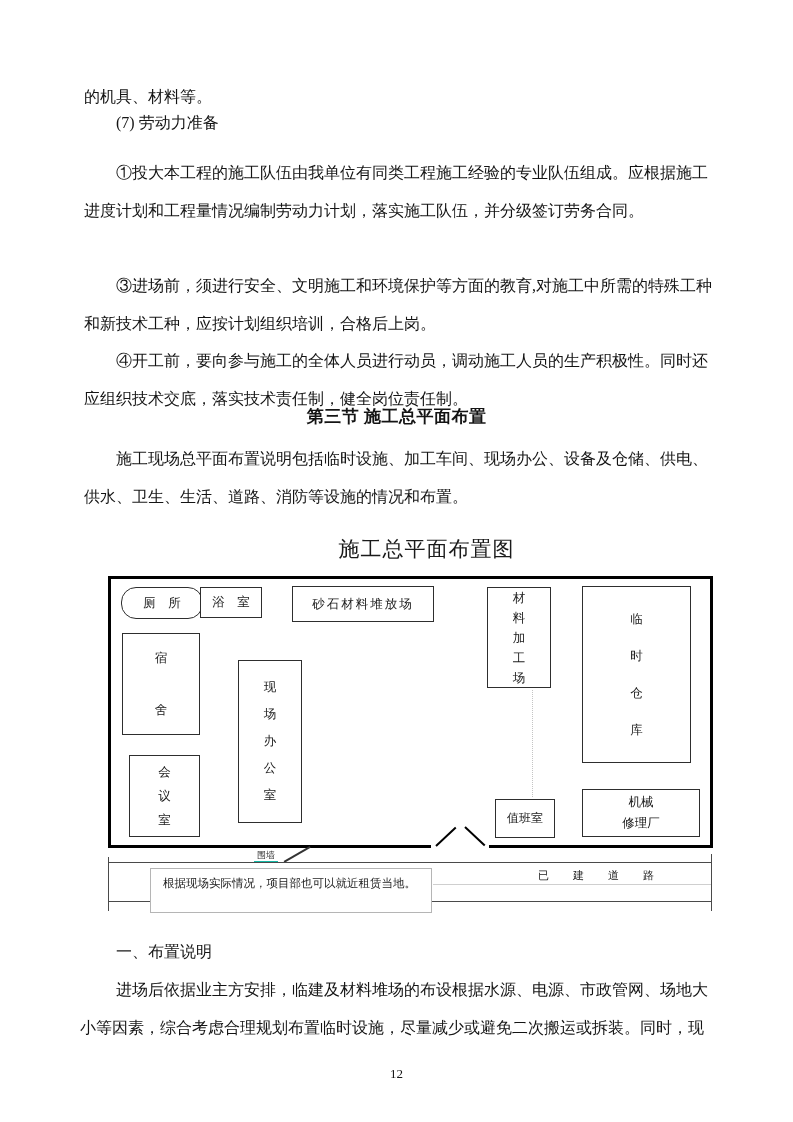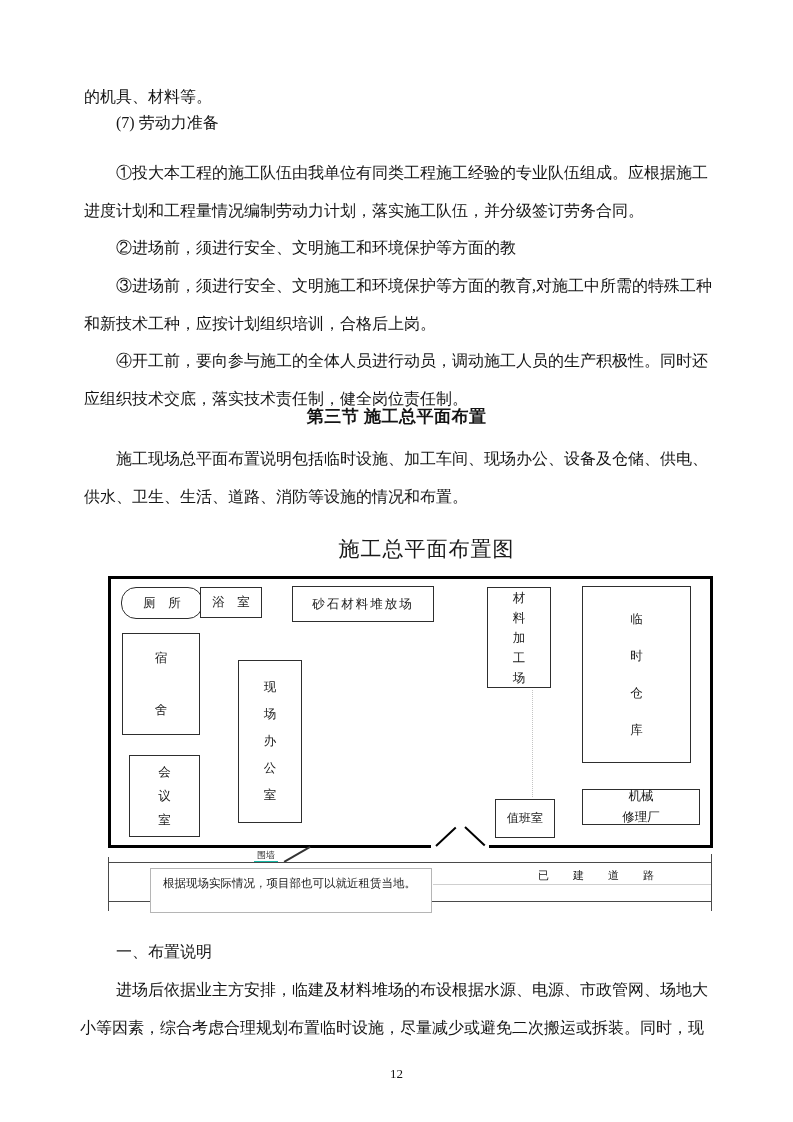--- a/index.html
+++ b/index.html
@@ -44,21 +44,21 @@
   }
   .b-toilet{left:121px;top:587px;width:82px;height:32px;border-radius:15px;}
   .b-bath{left:200px;top:587px;width:62px;height:31px;}
   .b-sand{left:292px;top:586px;width:142px;height:36px;letter-spacing:2px;}
   .b-matproc{left:487px;top:587px;width:64px;height:101px;line-height:20px;}
   .b-warehouse{left:582px;top:586px;width:109px;height:177px;line-height:37px;}
   .b-dorm{left:122px;top:633px;width:78px;height:102px;line-height:52px;}
   .b-office{left:238px;top:660px;width:64px;height:163px;line-height:27px;}
   .b-meeting{left:129px;top:755px;width:71px;height:82px;line-height:24px;}
   .b-duty{left:495px;top:799px;width:60px;height:39px;font-size:12px;}
-  .b-repair{left:582px;top:789px;width:118px;height:36px;line-height:21px;}
+  .b-repair{left:582px;top:789px;width:118px;height:48px;line-height:21px;}
   .dotted-line{
     position:absolute;left:532px;top:690px;height:107px;width:0;
     border-left:1px dotted #c4c4c4;
   }
   
   .gate-gap{position:absolute;left:431px;top:843px;width:58px;height:8px;background:#fff;}
   .gate-leaf{position:absolute;height:2px;background:#000;transform-origin:left center;}
   .gate-left{left:436px;top:845px;width:27px;transform:rotate(-43deg);}
   .gate-right{left:465px;top:826px;width:27px;transform:rotate(43deg);}
   .wall-label{
@@ -91,21 +91,20 @@
 </style>
 </head>
 <body>
 
 <div class="page">
 
   <div class="tl l0">的机具、材料等。</div>
   <div class="tl l1">(7) 劳动力准备</div>
   <div class="tl l2">①投大本工程的施工队伍由我单位有同类工程施工经验的专业队伍组成。应根据施工</div>
   <div class="tl l3">进度计划和工程量情况编制劳动力计划，落实施工队伍，并分级签订劳务合同。</div>
-  <div class="tl l4">②进场前，须进行安全、文明施工和环境保护等方面的教</div>
   <div class="tl l5">③进场前，须进行安全、文明施工和环境保护等方面的教育,对施工中所需的特殊工种</div>
   <div class="tl l6">和新技术工种，应按计划组织培训，合格后上岗。</div>
   <div class="tl l7">④开工前，要向参与施工的全体人员进行动员，调动施工人员的生产积极性。同时还</div>
   <div class="tl l8">应组织技术交底，落实技术责任制，健全岗位责任制。</div>
 
   <div class="section-heading">第三节 施工总平面布置</div>
 
   <div class="tl l9">施工现场总平面布置说明包括临时设施、加工车间、现场办公、设备及仓储、供电、</div>
   <div class="tl l10">供水、卫生、生活、道路、消防等设施的情况和布置。</div>
 

